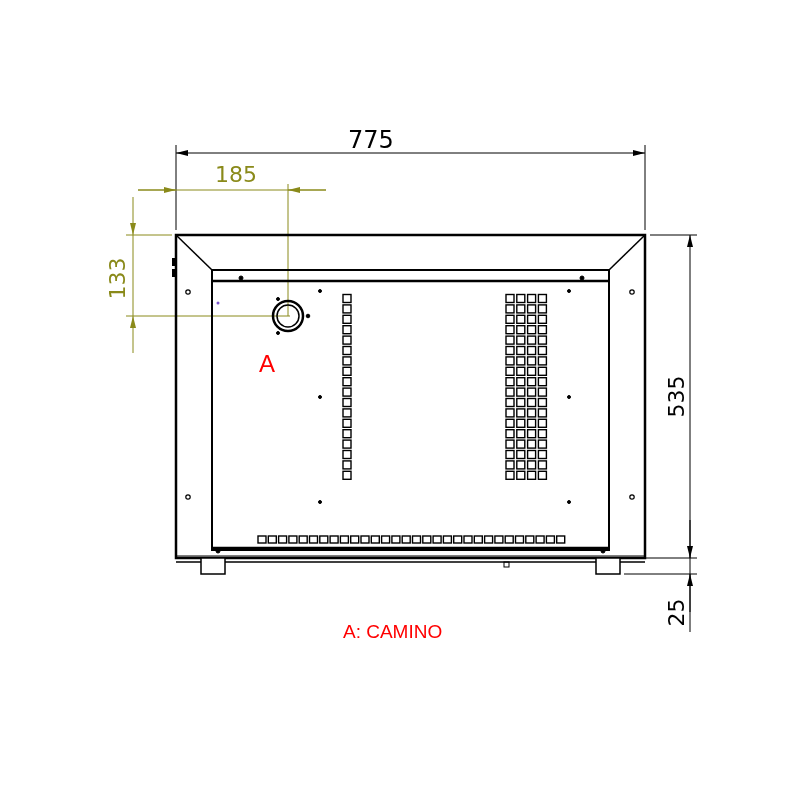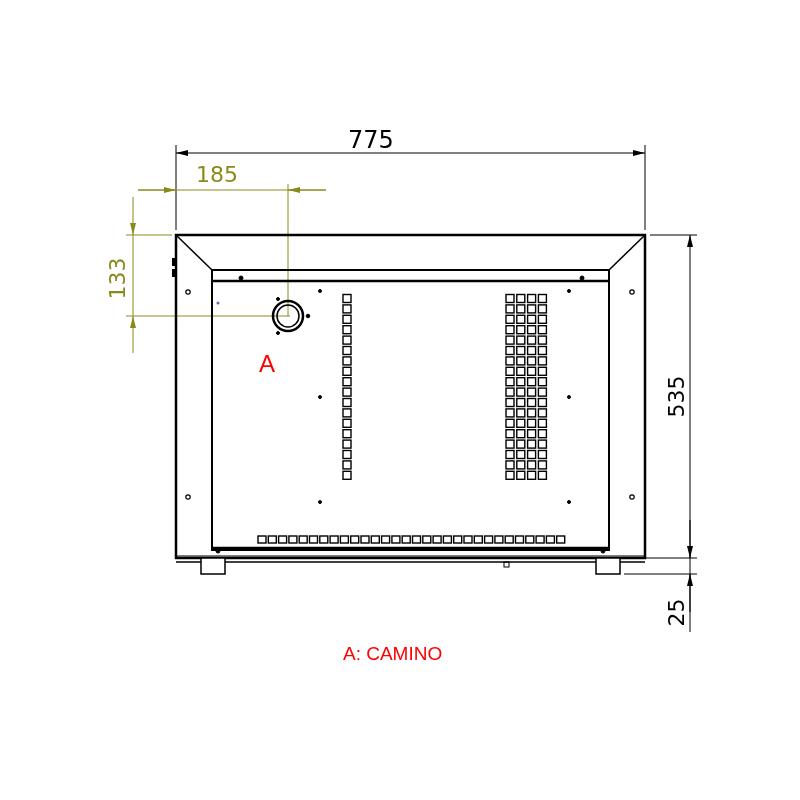--- a/index.html
+++ b/index.html
@@ -222,18 +222,18 @@
       <rect x="505.20000000000005" y="536" width="8" height="7" fill="#fff" stroke="#000" stroke-width="1.4"></rect>
       <rect x="515.5" y="536" width="8" height="7" fill="#fff" stroke="#000" stroke-width="1.4"></rect>
       <rect x="525.8" y="536" width="8" height="7" fill="#fff" stroke="#000" stroke-width="1.4"></rect>
       <rect x="536.1" y="536" width="8" height="7" fill="#fff" stroke="#000" stroke-width="1.4"></rect>
       <rect x="546.4000000000001" y="536" width="8" height="7" fill="#fff" stroke="#000" stroke-width="1.4"></rect>
       <rect x="556.7" y="536" width="8" height="7" fill="#fff" stroke="#000" stroke-width="1.4"></rect>
     </g>
 </svg>
 
 <div style="position:absolute;left:348px;top:126px;font-family:'DejaVu Sans',sans-serif;font-size:24px;color:#000;">775</div>
-<div style="position:absolute;left:196px;top:162px;font-family:'DejaVu Sans',sans-serif;font-size:22px;color:#8a8a1a;">185</div>
+<div style="position:absolute;left:215px;top:162px;font-family:'DejaVu Sans',sans-serif;font-size:22px;color:#8a8a1a;">185</div>
 <div style="position:absolute;left:92px;top:266px;width:50px;font-family:'DejaVu Sans',sans-serif;font-size:22px;color:#8a8a1a;transform:rotate(-90deg);transform-origin:center;text-align:center;">133</div>
 <div style="position:absolute;left:646px;top:384px;width:60px;font-family:'DejaVu Sans',sans-serif;font-size:22px;color:#000;transform:rotate(-90deg);transform-origin:center;text-align:center;">535</div>
 <div style="position:absolute;left:651px;top:600px;width:50px;font-family:'DejaVu Sans',sans-serif;font-size:22px;color:#000;transform:rotate(-90deg);transform-origin:center;text-align:center;">25</div>
 <div style="position:absolute;left:259px;top:350px;font-family:'Liberation Sans',sans-serif;font-size:24px;color:#ff0000;">A</div>
-<div style="position:absolute;left:343px;top:621px;font-family:'Liberation Sans',sans-serif;font-size:19px;color:#ff0000;margin-top:22px;">A: CAMINO</div>
+<div style="position:absolute;left:343px;top:621px;font-family:'Liberation Sans',sans-serif;font-size:19px;color:#ff0000;">A: CAMINO</div>
 
 </body></html>

